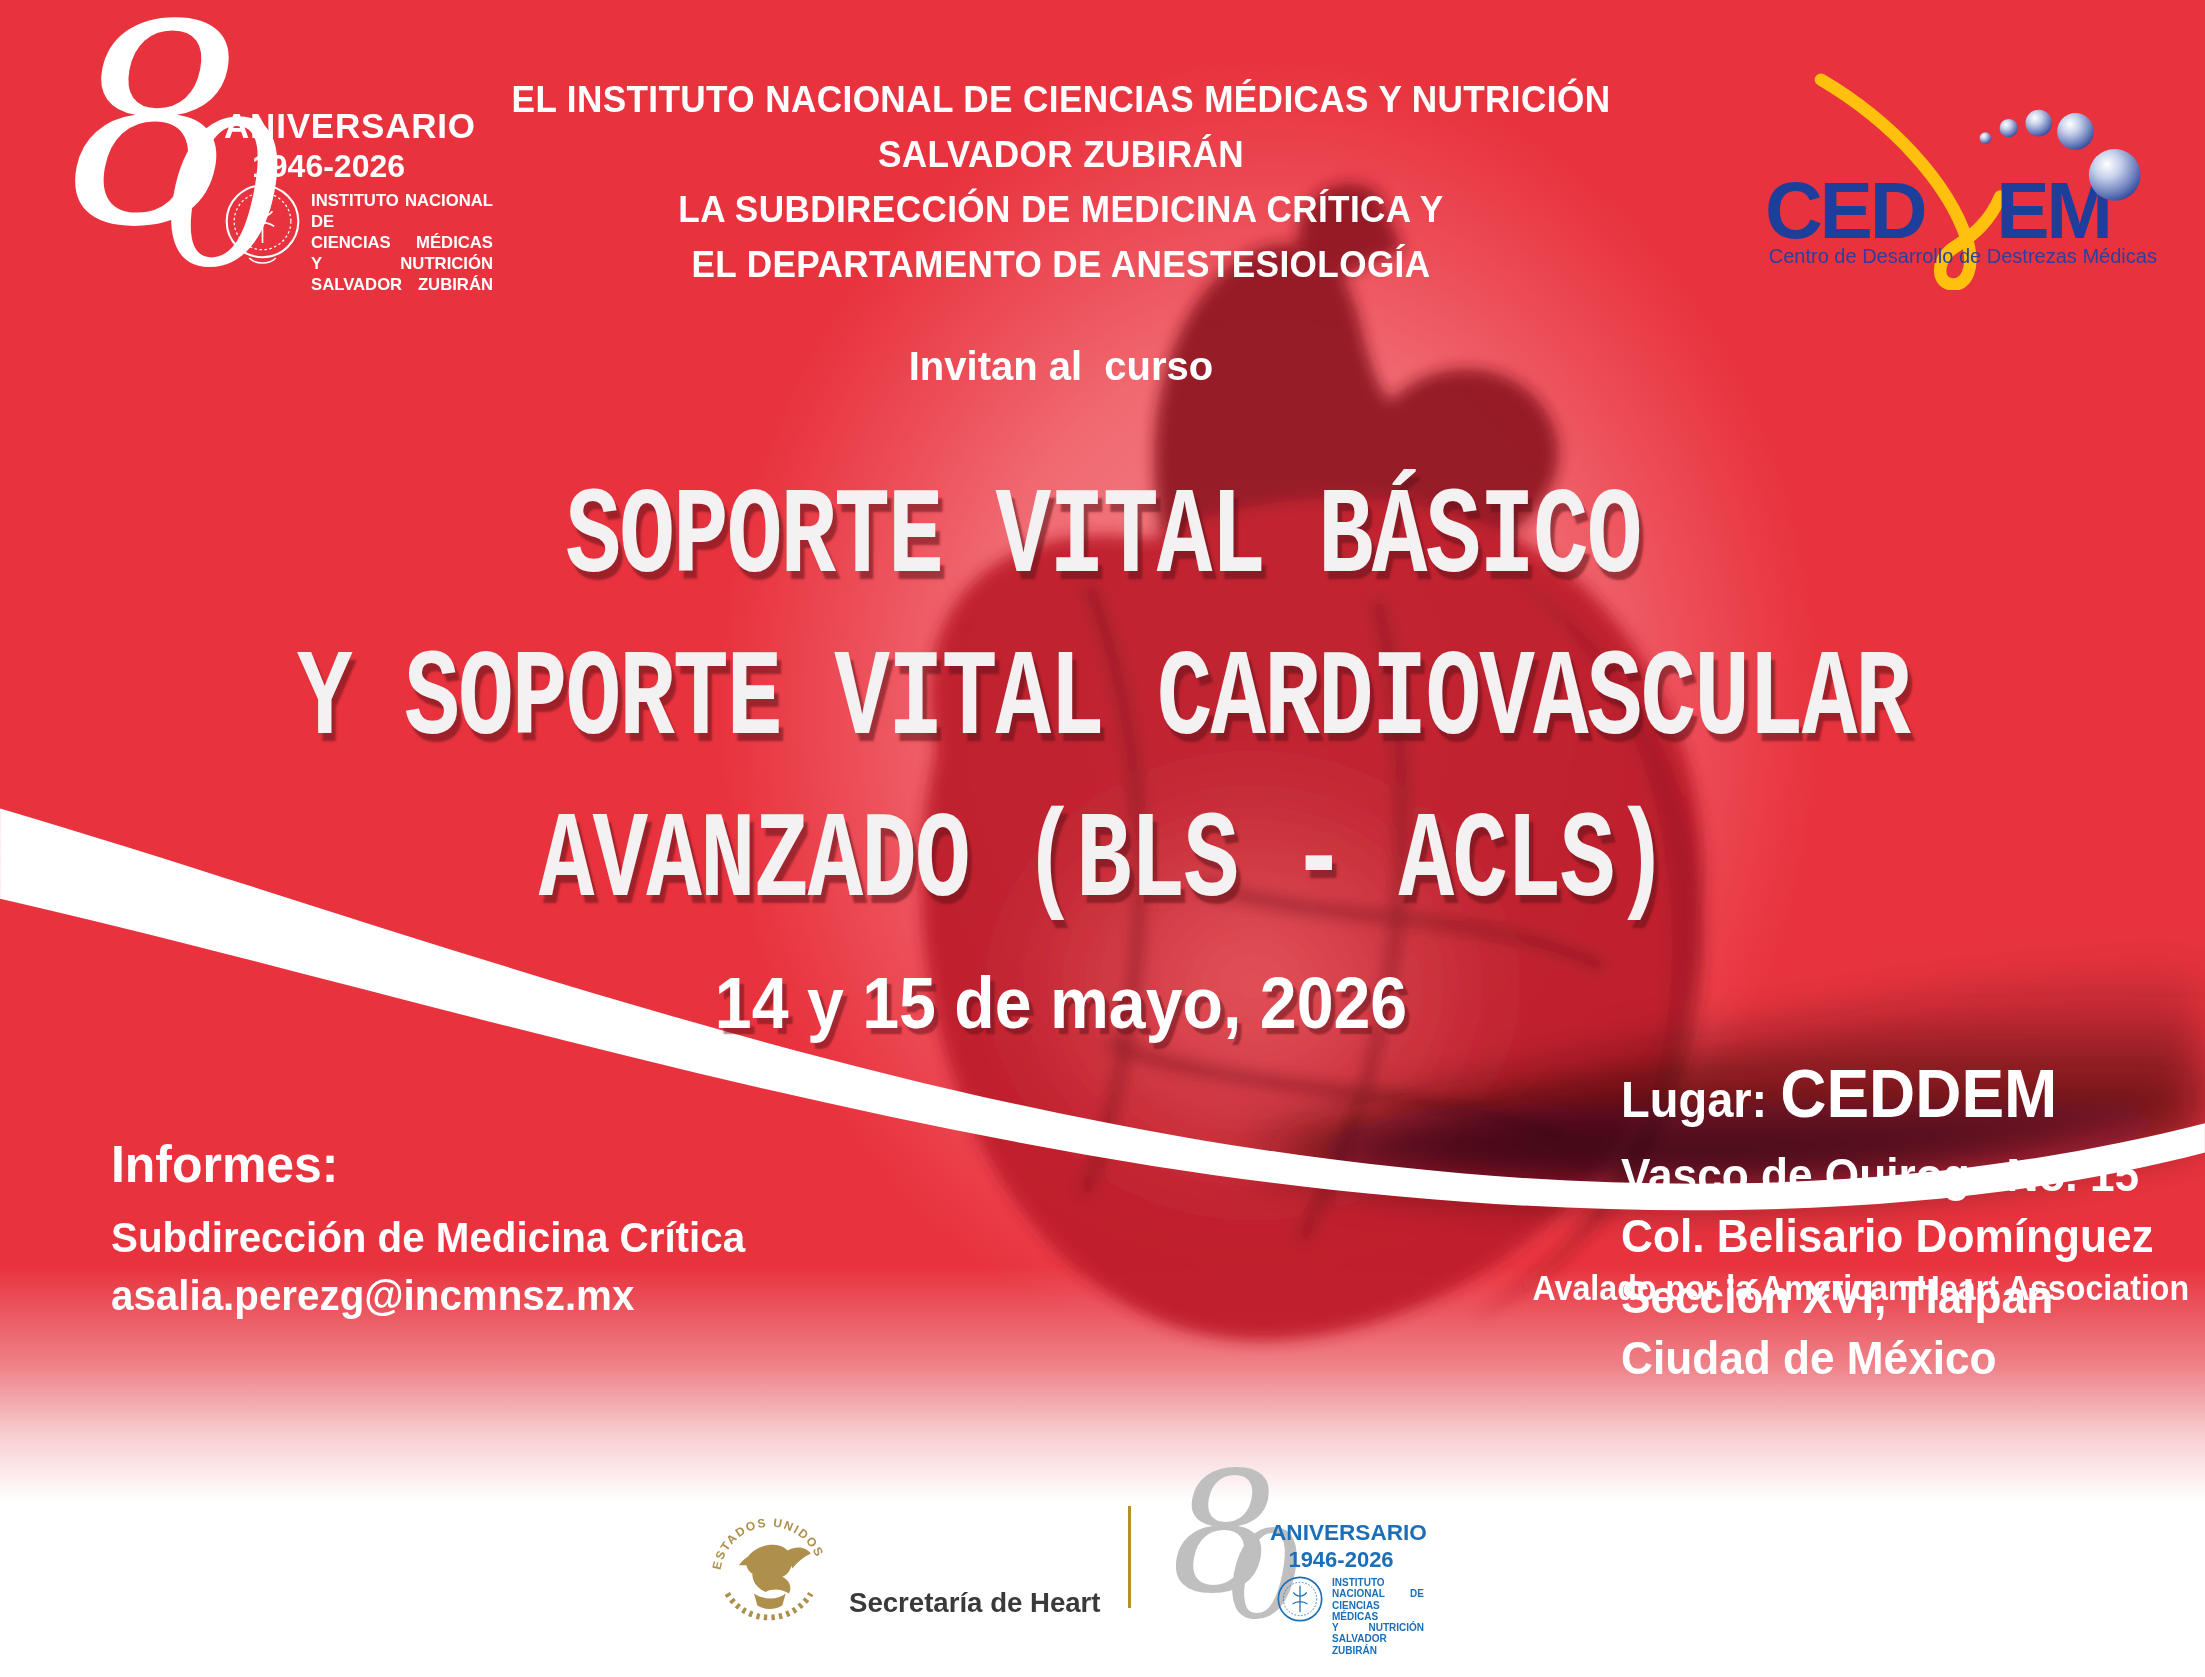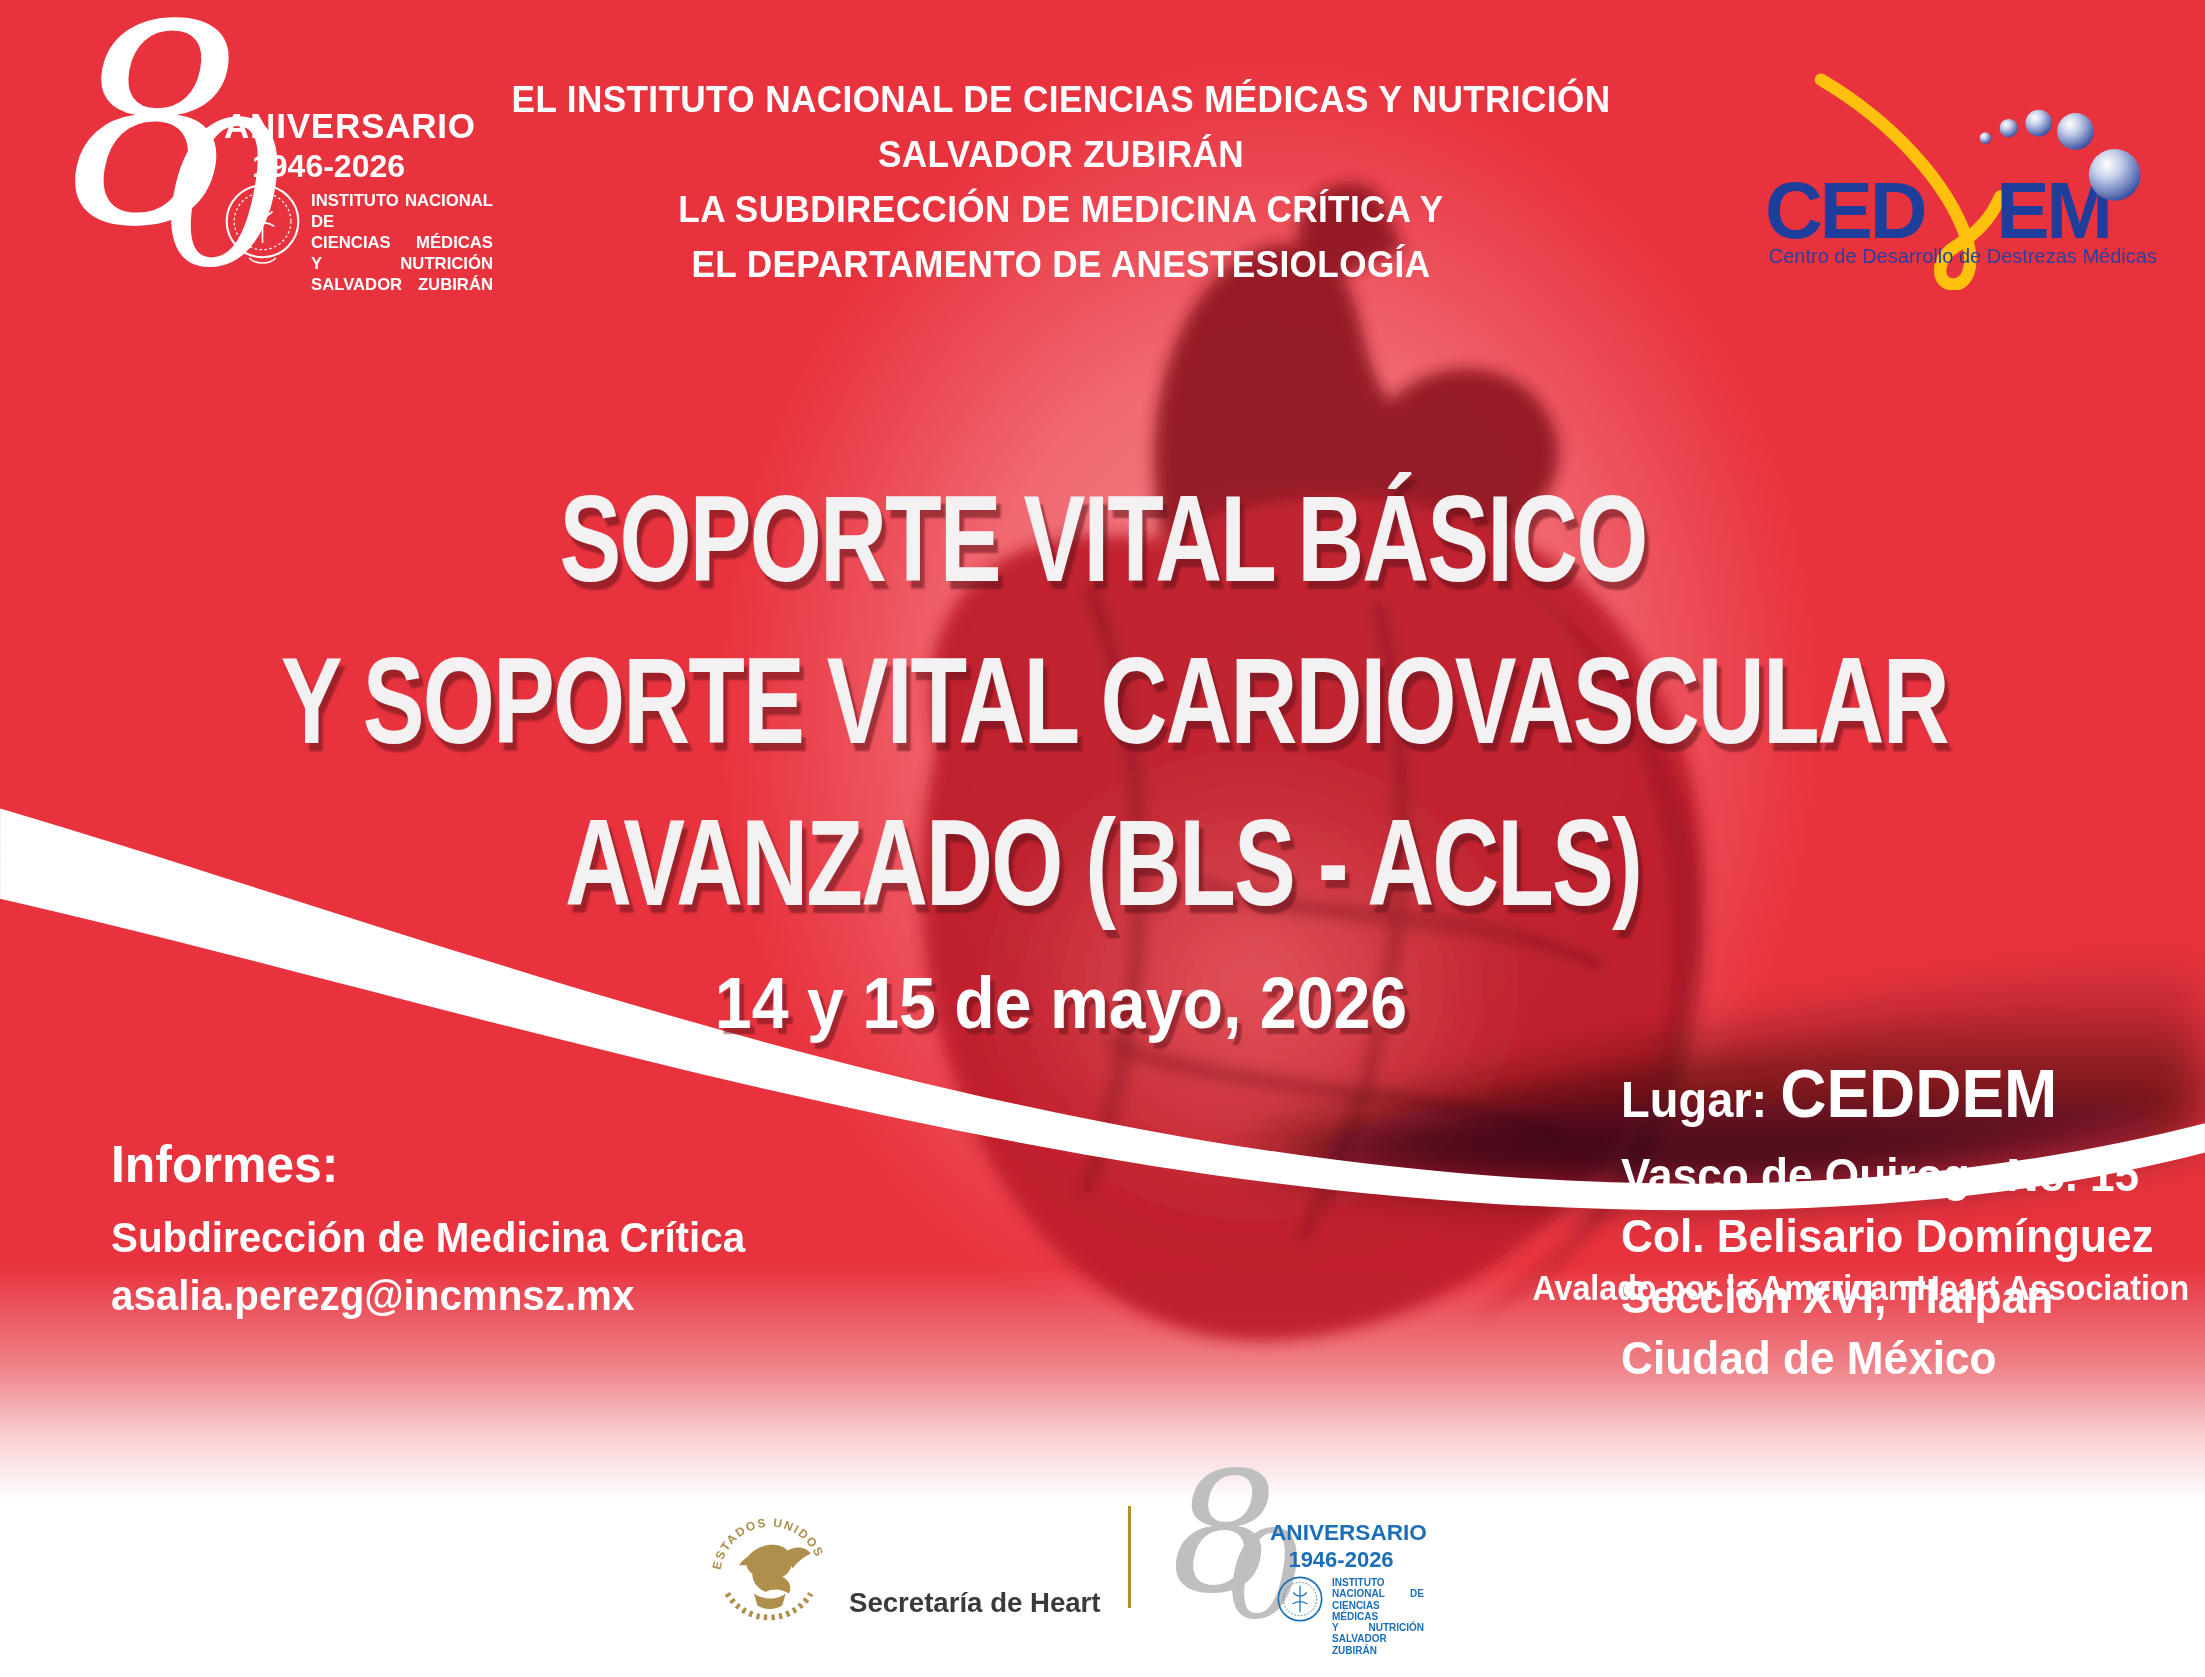--- a/index.html
+++ b/index.html
@@ -27,21 +27,21 @@
   .badge80 .years{position:absolute;left:157px;top:102px;width:209px;text-align:center;font-weight:bold;font-size:32px;color:#fff;}
   .badge80 .seal{position:absolute;left:157px;top:132px;}
   .badge80 .inst{position:absolute;left:244px;top:144px;width:182px;font-weight:bold;font-size:16.7px;line-height:21px;color:#fff;text-align:justify;text-align-last:justify;}
 
   
   .header{left:42px;top:72px;width:2038px;text-align:center;transform:scaleX(.95);}
   .header div{font-weight:bold;font-size:37px;line-height:55px;color:#fff;letter-spacing:0.4px;}
   .invite{left:42px;top:344px;width:2038px;text-align:center;font-weight:bold;font-size:40px;color:#fff;white-space:pre;}
 
   
-  .title{left:21px;top:458px;width:2164px;text-align:center;}
+  .title{left:21px;top:458px;width:2164px;text-align:center;font-family:Liberation Mono, monospace;}
   .title .line{
     display:block;white-space:nowrap;
     font-weight:bold;font-size:122px;letter-spacing:-2.5px;line-height:162px;
     color:#f3f1f1;
     transform:scaleX(.76);transform-origin:center center;
     text-shadow:5.8px 7.5px 2.5px rgba(96,18,26,.55);
   }
   .datetext{left:42px;top:962px;width:2038px;text-align:center;
     font-weight:bold;font-size:72px;color:#fff;
     transform:scaleX(.92);transform-origin:center center;
@@ -170,20 +170,21 @@
     </g>
     <text x="255" y="258" text-anchor="middle" font-family="Liberation Sans, sans-serif" font-size="24" fill="#2b3f9e">Centro de Desarrollo de Destrezas Médicas</text>
   </svg>
 
   <div class="abs header">
     <div>EL INSTITUTO NACIONAL DE CIENCIAS MÉDICAS Y NUTRICIÓN</div>
     <div>SALVADOR ZUBIRÁN</div>
     <div>LA SUBDIRECCIÓN DE MEDICINA CRÍTICA Y</div>
     <div>EL DEPARTAMENTO DE ANESTESIOLOGÍA</div>
   </div>
+  <div class="abs invite">Invitan al  curso</div>
 
   <div class="abs title">
     <span class="line">SOPORTE VITAL BÁSICO</span>
     <span class="line">Y SOPORTE VITAL CARDIOVASCULAR</span>
     <span class="line">AVANZADO (BLS - ACLS)</span>
   </div>
   <div class="abs datetext">14 y 15 de mayo, 2026</div>
 
   <div class="abs location">
     <div class="l1">

